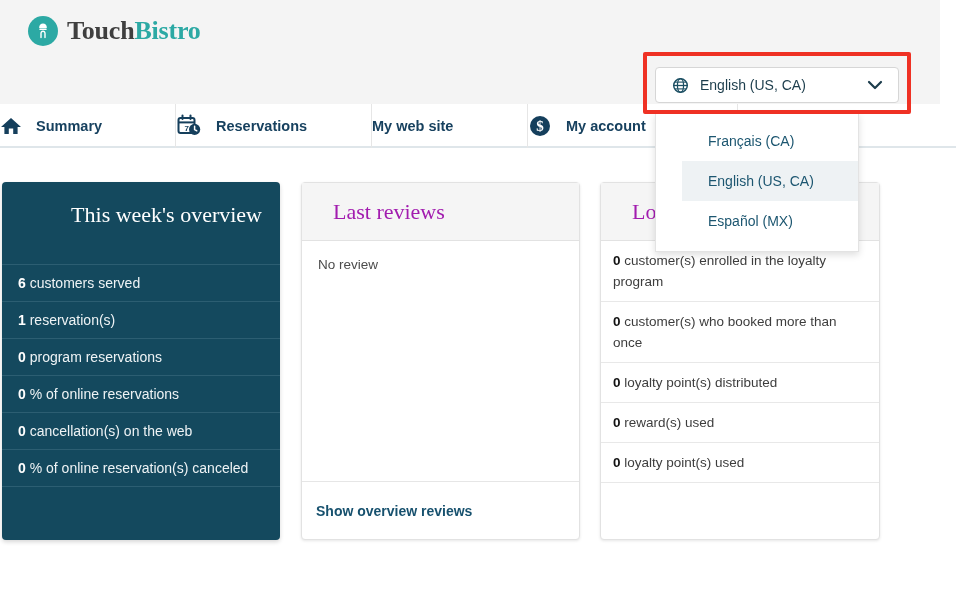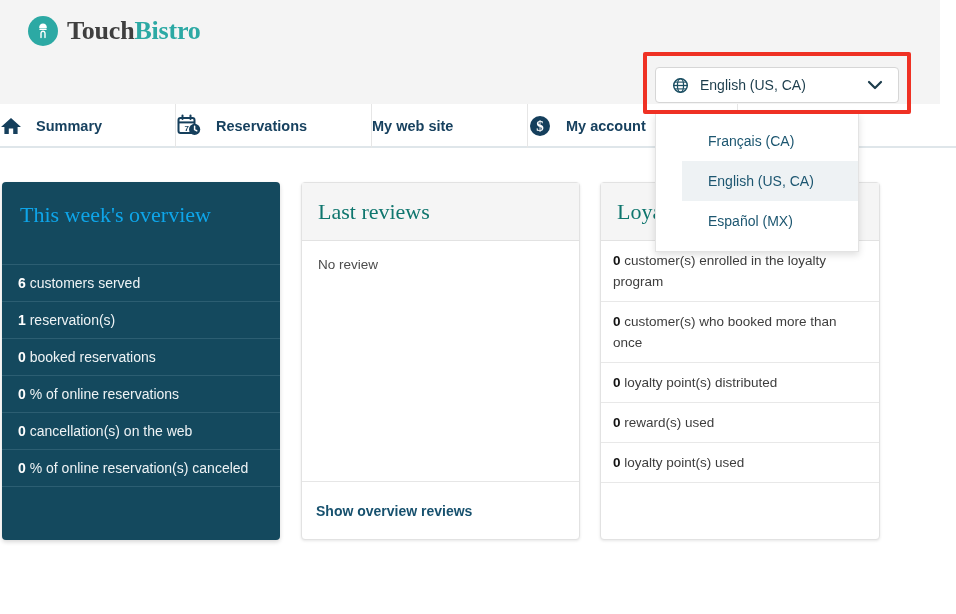--- a/index.html
+++ b/index.html
@@ -136,21 +136,21 @@
     border: none;
     box-shadow: 0 2px 4px rgba(0,0,0,0.16);
     overflow: hidden;
   }
   #card-overview .card-head {
     height: 82px;
     padding: 20px 18px 0 18px;
   }
   #card-overview .card-title {
     font-family: "Liberation Serif", serif;
-    font-size: 22px; color: #0ea5e9; font-weight: normal;
+    font-size: 22px; color: #ffffff; font-weight: normal; text-align: right;
   }
   .ov-row {
     border-top: 1px solid #2c5e72;
     padding: 9px 16px 9px 16px;
     color: #eef3f5;
     font-size: 14px;
     line-height: 18px;
   }
   .ov-row b { color: #ffffff; font-weight: bold; }
 
@@ -160,21 +160,21 @@
 
   .lcard-head {
     height: 58px;
     background: #f5f5f5;
     border-bottom: 1px solid #e2e2e2;
     padding: 0 16px;
     display: flex; align-items: center;
   }
   .lcard-title {
     font-family: "Liberation Serif", serif;
-    font-size: 22px; color: #0f766e; font-weight: normal;
+    font-size: 22px; color: #a21caf; font-weight: normal; margin-left: 15px;
   }
   .lcard-body { padding: 16px 16px 0 16px; }
   .empty-text { font-size: 13.5px; color: #4c4c4c; }
 
   .lcard-foot {
     position: absolute; left: 0; bottom: 0;
     width: 100%; height: 58px;
     border-top: 1px solid #e6e6e6;
     display: flex; align-items: center;
     padding: 0 14px;
@@ -292,21 +292,21 @@
       <div class="ov-row">
         <b>6</b>
         <span>customers served</span>
       </div>
       <div class="ov-row">
         <b>1</b>
         <span>reservation(s)</span>
       </div>
       <div class="ov-row">
         <b>0</b>
-        <span>booked reservations</span>
+        <span>program reservations</span>
       </div>
       <div class="ov-row">
         <b>0</b>
         <span>% of online reservations</span>
       </div>
       <div class="ov-row">
         <b>0</b>
         <span>cancellation(s) on the web</span>
       </div>
       <div class="ov-row">

